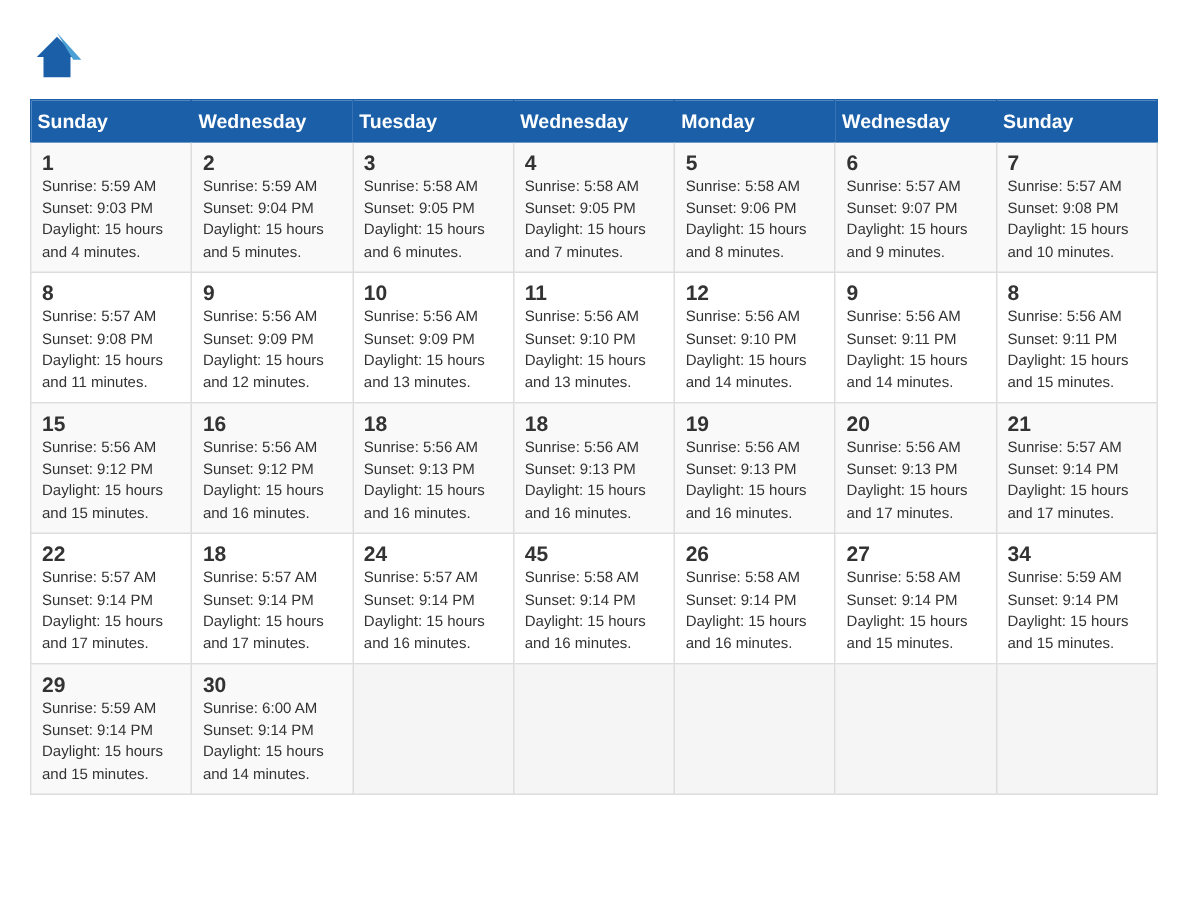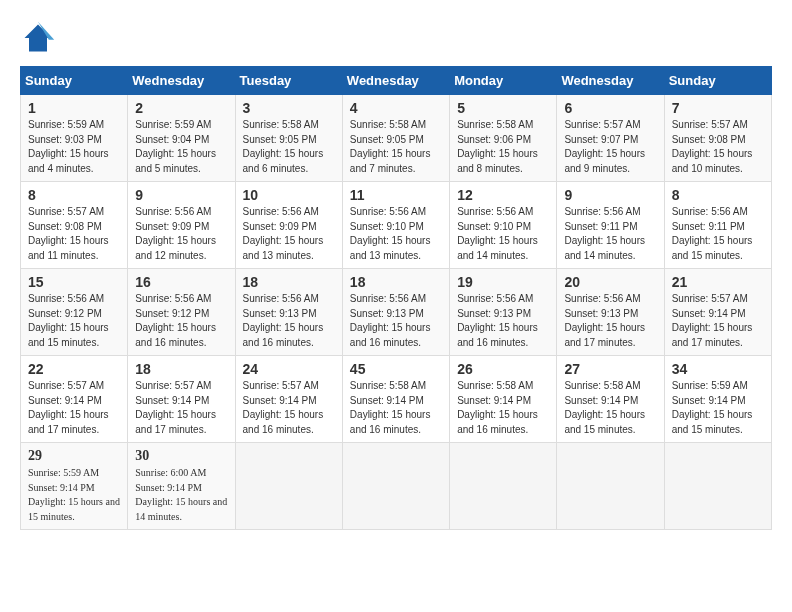--- a/index.html
+++ b/index.html
@@ -91,21 +91,20 @@
     .day-info {
       font-size: 10px;
       color: #333;
       line-height: 1.45;
     }
     .empty-cell {
       background: #f5f5f5 !important;
     }
     .last-row td {
       min-height: 90px;
-      font-family: Liberation Serif, serif;
     }
   </style>
 </head>
 <body>
 
 <div class="header">
   <div class="logo">
     <svg class="logo-icon" viewBox="0 0 40 40">
       <polygon points="20,5 35,20 30,20 30,35 10,35 10,20 5,20" fill="#1a5fa8"></polygon>
       <polygon points="20,2 38,22 32,22" fill="#4a9fd4"></polygon>

